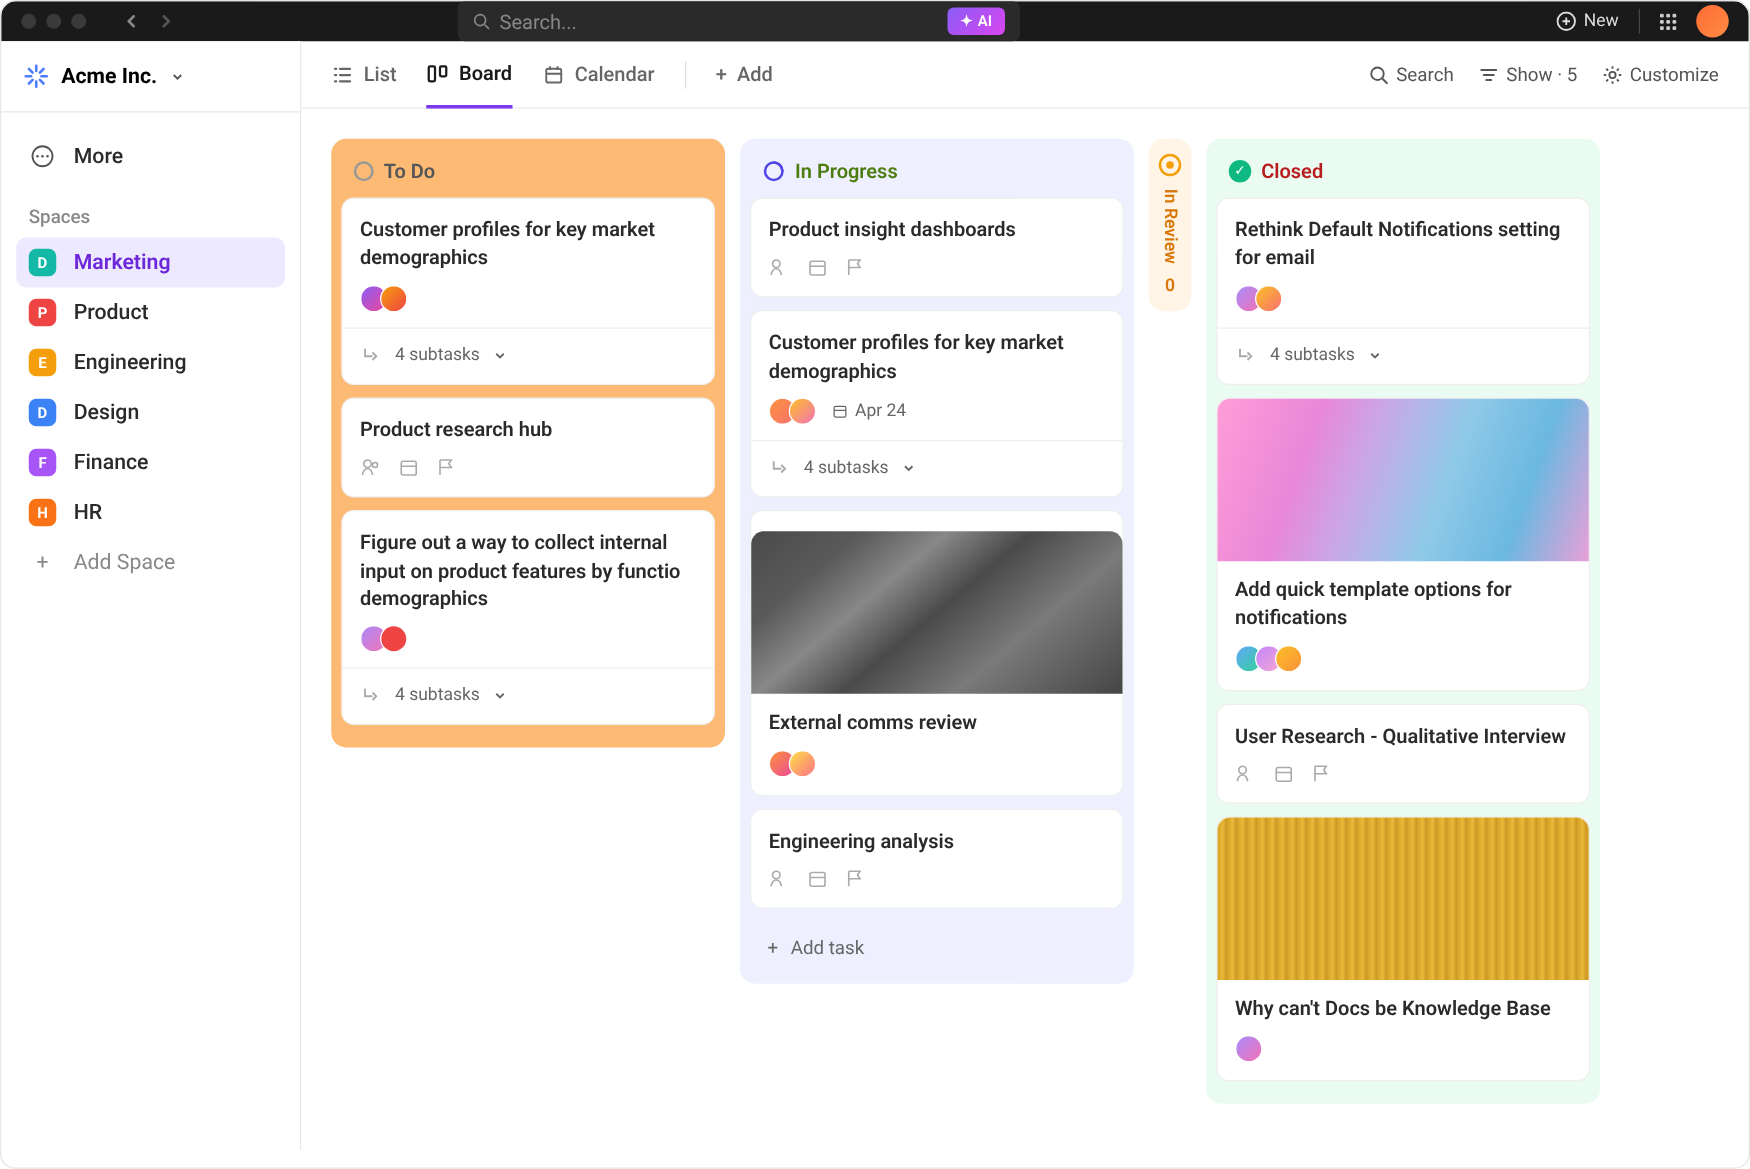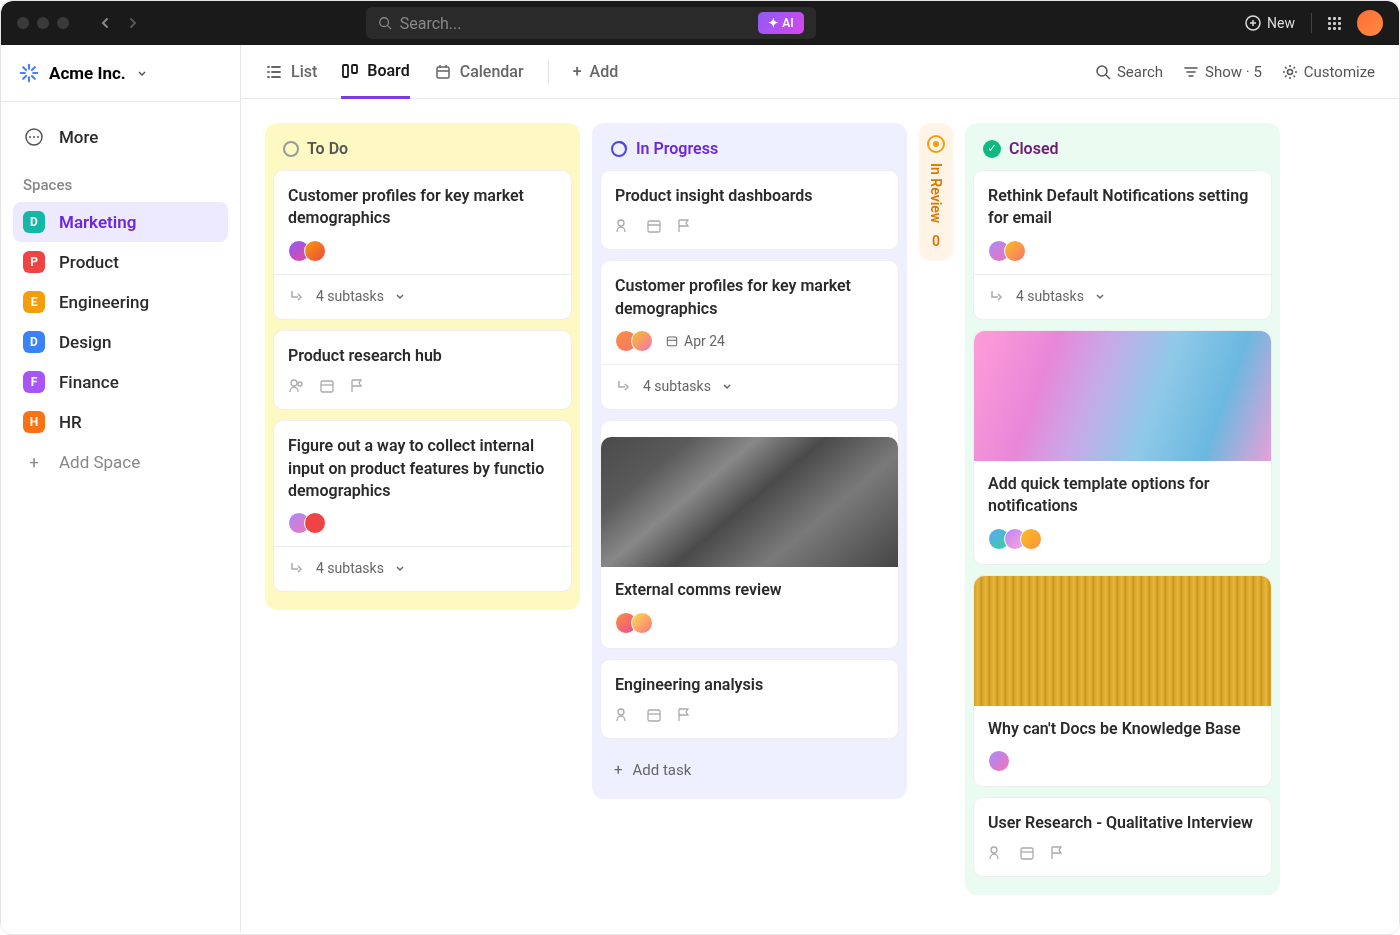--- a/index.html
+++ b/index.html
@@ -1,19 +1,19 @@
 <!DOCTYPE html>
 <html><head>
   <meta charset="utf-8">
   <style>
     * { margin: 0; padding: 0; box-sizing: border-box; font-family: -apple-system, BlinkMacSystemFont, 'Segoe UI', Roboto, sans-serif; }
     body { background: #ffffff; width: 1400px; height: 935px; overflow: hidden; border-radius: 12px; border: 1px solid #e5e5e5; }
     
     
-    .topbar { background: #1a1a1a; height: 44px; display: flex; align-items: center; padding: 0 16px; gap: 12px; border-radius: 12px 12px 0 0;}
+    .topbar { background: #1a1a1a; height: 32px; display: flex; align-items: center; padding: 0 16px; gap: 12px; border-radius: 12px 12px 0 0;}
     .traffic-lights { display: flex; gap: 8px; }
     .traffic-light { width: 12px; height: 12px; border-radius: 50%; }
     .traffic-light.red { background: #3a3a3a; }
     .traffic-light.yellow { background: #3a3a3a; }
     .traffic-light.green { background: #3a3a3a; }
     .nav-arrows { display: flex; gap: 4px; margin-left: 12px; }
     .nav-arrow { width: 24px; height: 24px; display: flex; align-items: center; justify-content: center; color: #888; cursor: pointer; }
     .nav-arrow.disabled { color: #555; }
     .search-bar { flex: 0 0 450px; margin-left: auto; margin-right: auto; background: #2a2a2a; height: 32px; border-radius: 6px; display: flex; align-items: center; padding: 0 12px; color: #888; gap: 8px; }
     .ai-badge { background: linear-gradient(135deg, #8b5cf6, #d946ef); padding: 4px 10px; border-radius: 5px; color: white; font-size: 12px; font-weight: 600; display: flex; align-items: center; gap: 4px; margin-left: 8px; }
@@ -46,21 +46,21 @@
     .toolbar { display: flex; align-items: center; padding: 0 24px; height: 54px; border-bottom: 1px solid #e8e8e8; gap: 24px; }
     .view-tab { display: flex; align-items: center; gap: 8px; font-size: 16px; color: #666; font-weight: 500; cursor: pointer; height: 54px; }
     .view-tab.active { color: #1a1a1a; font-weight: 600; border-bottom: 3px solid #7c3aed; margin-bottom: -1px; }
     .toolbar-divider { width: 1px; height: 22px; background: #e0e0e0; }
     .toolbar-right { margin-left: auto; display: flex; gap: 20px; align-items: center; color: #555; font-size: 15px; }
     .toolbar-action { display: flex; align-items: center; gap: 6px; cursor: pointer; }
     
     
     .board { flex: 1; display: flex; gap: 12px; padding: 24px; overflow-x: auto; align-items: flex-start; background: #fff; }
     .column { width: 315px; flex-shrink: 0; border-radius: 12px; padding: 8px; }
-    .column.todo { background: #fef9c3; }
+    .column.todo { background: #fdba74; }
     .column.progress { background: #eef0ff; }
     .column.closed { background: #eafbf1; }
     .column.review-collapsed { width: 34px; background: #fff4e5; padding: 12px 6px; display: flex; flex-direction: column; align-items: center; gap: 10px; }
     .column-header { display: flex; align-items: center; gap: 8px; padding: 8px 10px 12px; }
     .status-dot { width: 16px; height: 16px; border-radius: 50%; border: 2px solid; flex-shrink: 0; }
     .column-title { font-size: 16px; font-weight: 600; }
     
     .card { background: white; border-radius: 10px; padding: 14px; margin-bottom: 10px; border: 1px solid #eee; cursor: pointer; }
     .card-title { font-size: 16px; font-weight: 600; color: #2a2a2a; line-height: 1.4; margin-bottom: 10px; }
     .card-meta { display: flex; align-items: center; gap: 12px; }
@@ -325,21 +325,21 @@
           </div>
         </div>
       </div>
 
       <div class="column progress">
         <div class="column-header">
           <svg width="18" height="18" viewBox="0 0 18 18">
               <circle cx="9" cy="9" r="7" stroke="#4f46e5" stroke-width="2" fill="none"></circle>
               <path d="M9 2 A7 7 0 0 1 16 9" stroke="#4f46e5" stroke-width="2" fill="none"></path>
             </svg>
-          <span class="column-title" style="color:#6d28d9">In Progress</span>
+          <span class="column-title" style="color:#4d7c0f">In Progress</span>
         </div>
 
         <div class="card">
           <div class="card-title">Product insight dashboards</div>
           <div class="card-meta">
             <svg class="meta-icon" viewBox="0 0 18 18">
                 <circle cx="6" cy="6" r="3" stroke="currentColor" stroke-width="1.3" fill="none"></circle>
                 <path d="M2 15c0-3 2-5 4-5s4 2 4 5" stroke="currentColor" stroke-width="1.3" fill="none"></path>
               </svg>
             <svg class="meta-icon" viewBox="0 0 18 18">
@@ -414,21 +414,21 @@
 
       <div class="column review-collapsed">
         <div class="review-dot"></div>
         <div class="review-vertical">In Review</div>
         <div class="review-count">0</div>
       </div>
 
       <div class="column closed">
         <div class="column-header">
           <span class="check-icon">✓</span>
-          <span class="column-title" style="color:#701a75">Closed</span>
+          <span class="column-title" style="color:#b91c1c">Closed</span>
         </div>
 
         <div class="card">
           <div class="card-title">Rethink Default Notifications setting for email</div>
           <div class="card-meta">
             <div class="avatars">
               <div class="avatar" style="background:linear-gradient(135deg,#a78bfa,#f472b6)"></div>
               <div class="avatar" style="background:linear-gradient(135deg,#fbbf24,#f87171)"></div>
             </div>
           </div>
@@ -448,42 +448,42 @@
           <div class="card-title">Add quick template options for notifications</div>
           <div class="card-meta">
             <div class="avatars">
               <div class="avatar" style="background:linear-gradient(135deg,#60a5fa,#34d399)"></div>
               <div class="avatar" style="background:linear-gradient(135deg,#c084fc,#f9a8d4)"></div>
               <div class="avatar" style="background:linear-gradient(135deg,#fbbf24,#fb923c)"></div>
             </div>
           </div>
         </div>
 
+        <div class="card">
+          <div class="card-title" style="white-space:nowrap;overflow:hidden;">User Research - Qualitative Interview</div>
+          <div class="card-meta">
+            <svg class="meta-icon" viewBox="0 0 18 18">
+                <circle cx="6" cy="6" r="3" stroke="currentColor" stroke-width="1.3" fill="none"></circle>
+                <path d="M2 15c0-3 2-5 4-5s4 2 4 5" stroke="currentColor" stroke-width="1.3" fill="none"></path>
+              </svg>
+            <svg class="meta-icon" viewBox="0 0 18 18">
+                <rect x="3" y="4" width="12" height="11" rx="1.5" stroke="currentColor" stroke-width="1.3" fill="none"></rect>
+                <path d="M3 8h12" stroke="currentColor" stroke-width="1.3"></path>
+              </svg>
+            <svg class="meta-icon" viewBox="0 0 18 18">
+                <path d="M4 3v12M4 3h9l-2 3 2 3H4" stroke="currentColor" stroke-width="1.3" fill="none"></path>
+              </svg>
+          </div>
+        </div>
+
         <div class="card" style="padding-top:0">
           <div class="card-image gold" style="margin-top:0"></div>
           <div class="card-title" style="white-space:nowrap;overflow:hidden;">Why can't Docs be Knowledge Base</div>
           <div class="card-meta">
             <div class="avatars">
               <div class="avatar" style="background:linear-gradient(135deg,#a78bfa,#f472b6)"></div>
             </div>
           </div>
         </div>
-
-        <div class="card">
-          <div class="card-title" style="white-space:nowrap;overflow:hidden;">User Research - Qualitative Interview</div>
-          <div class="card-meta">
-            <svg class="meta-icon" viewBox="0 0 18 18">
-                <circle cx="6" cy="6" r="3" stroke="currentColor" stroke-width="1.3" fill="none"></circle>
-                <path d="M2 15c0-3 2-5 4-5s4 2 4 5" stroke="currentColor" stroke-width="1.3" fill="none"></path>
-              </svg>
-            <svg class="meta-icon" viewBox="0 0 18 18">
-                <rect x="3" y="4" width="12" height="11" rx="1.5" stroke="currentColor" stroke-width="1.3" fill="none"></rect>
-                <path d="M3 8h12" stroke="currentColor" stroke-width="1.3"></path>
-              </svg>
-            <svg class="meta-icon" viewBox="0 0 18 18">
-                <path d="M4 3v12M4 3h9l-2 3 2 3H4" stroke="currentColor" stroke-width="1.3" fill="none"></path>
-              </svg>
-          </div>
-        </div>
       </div>
     </div>
   </div>
 </div>
 
 </body></html>

